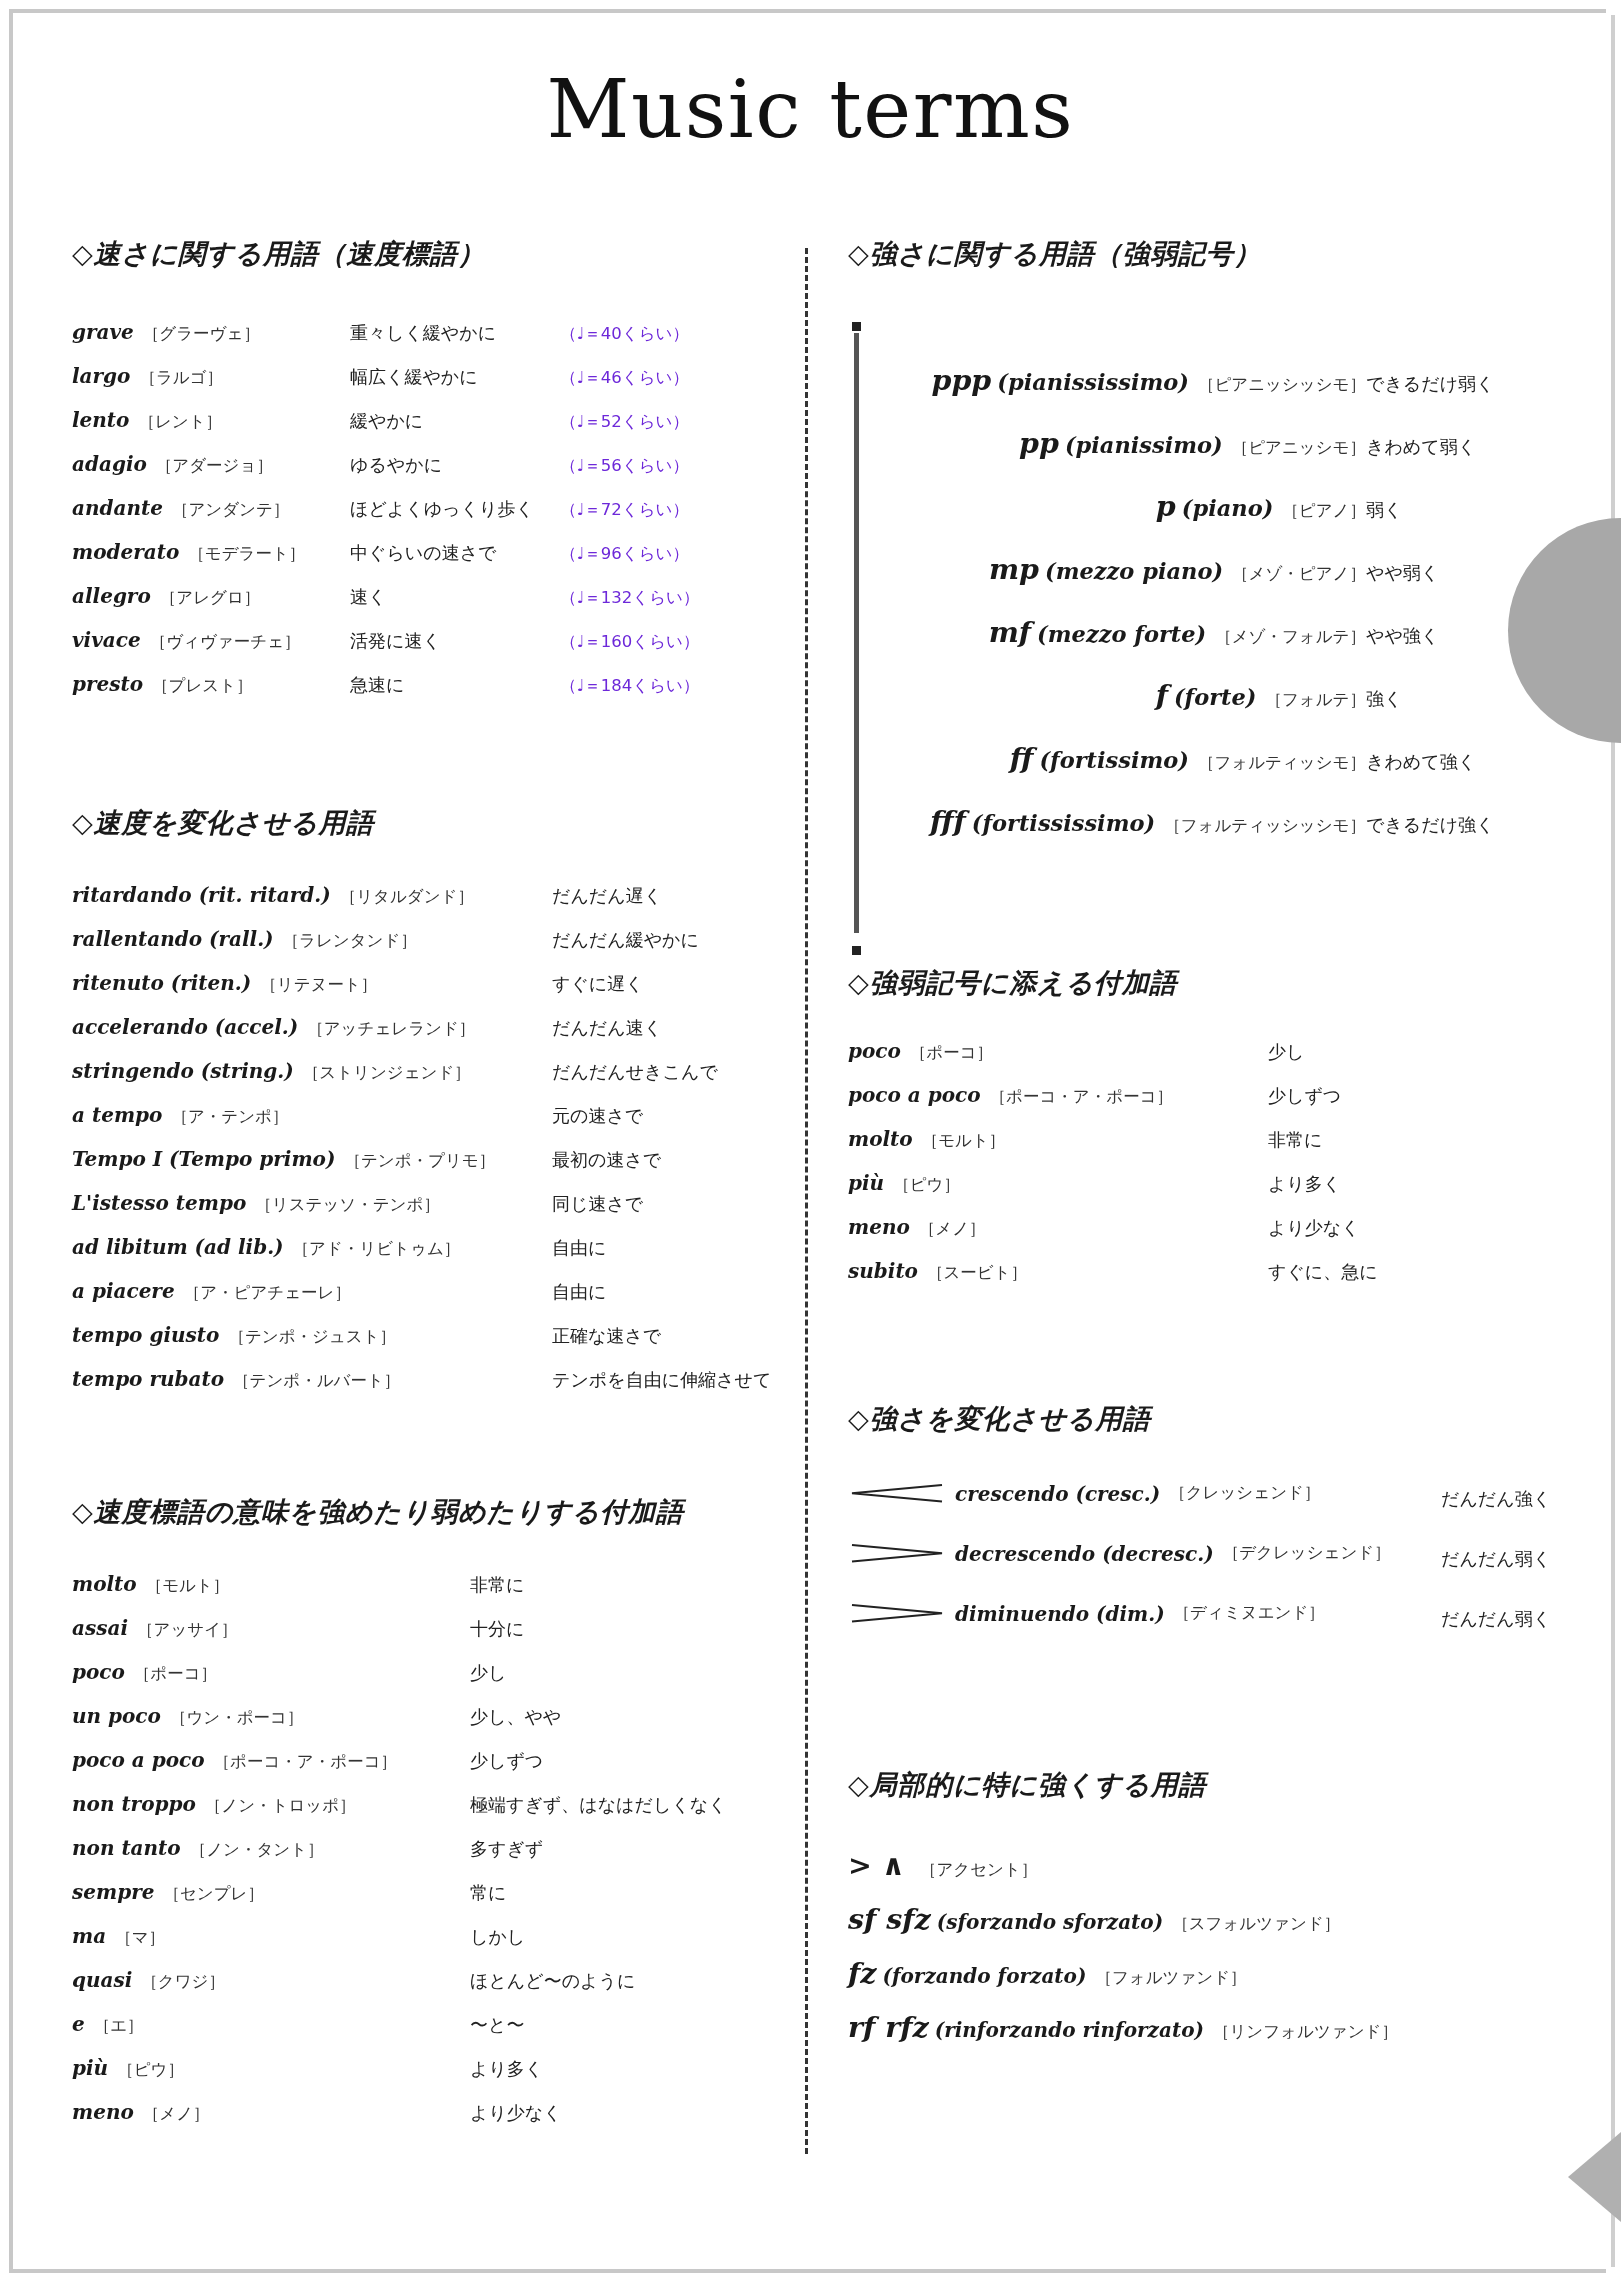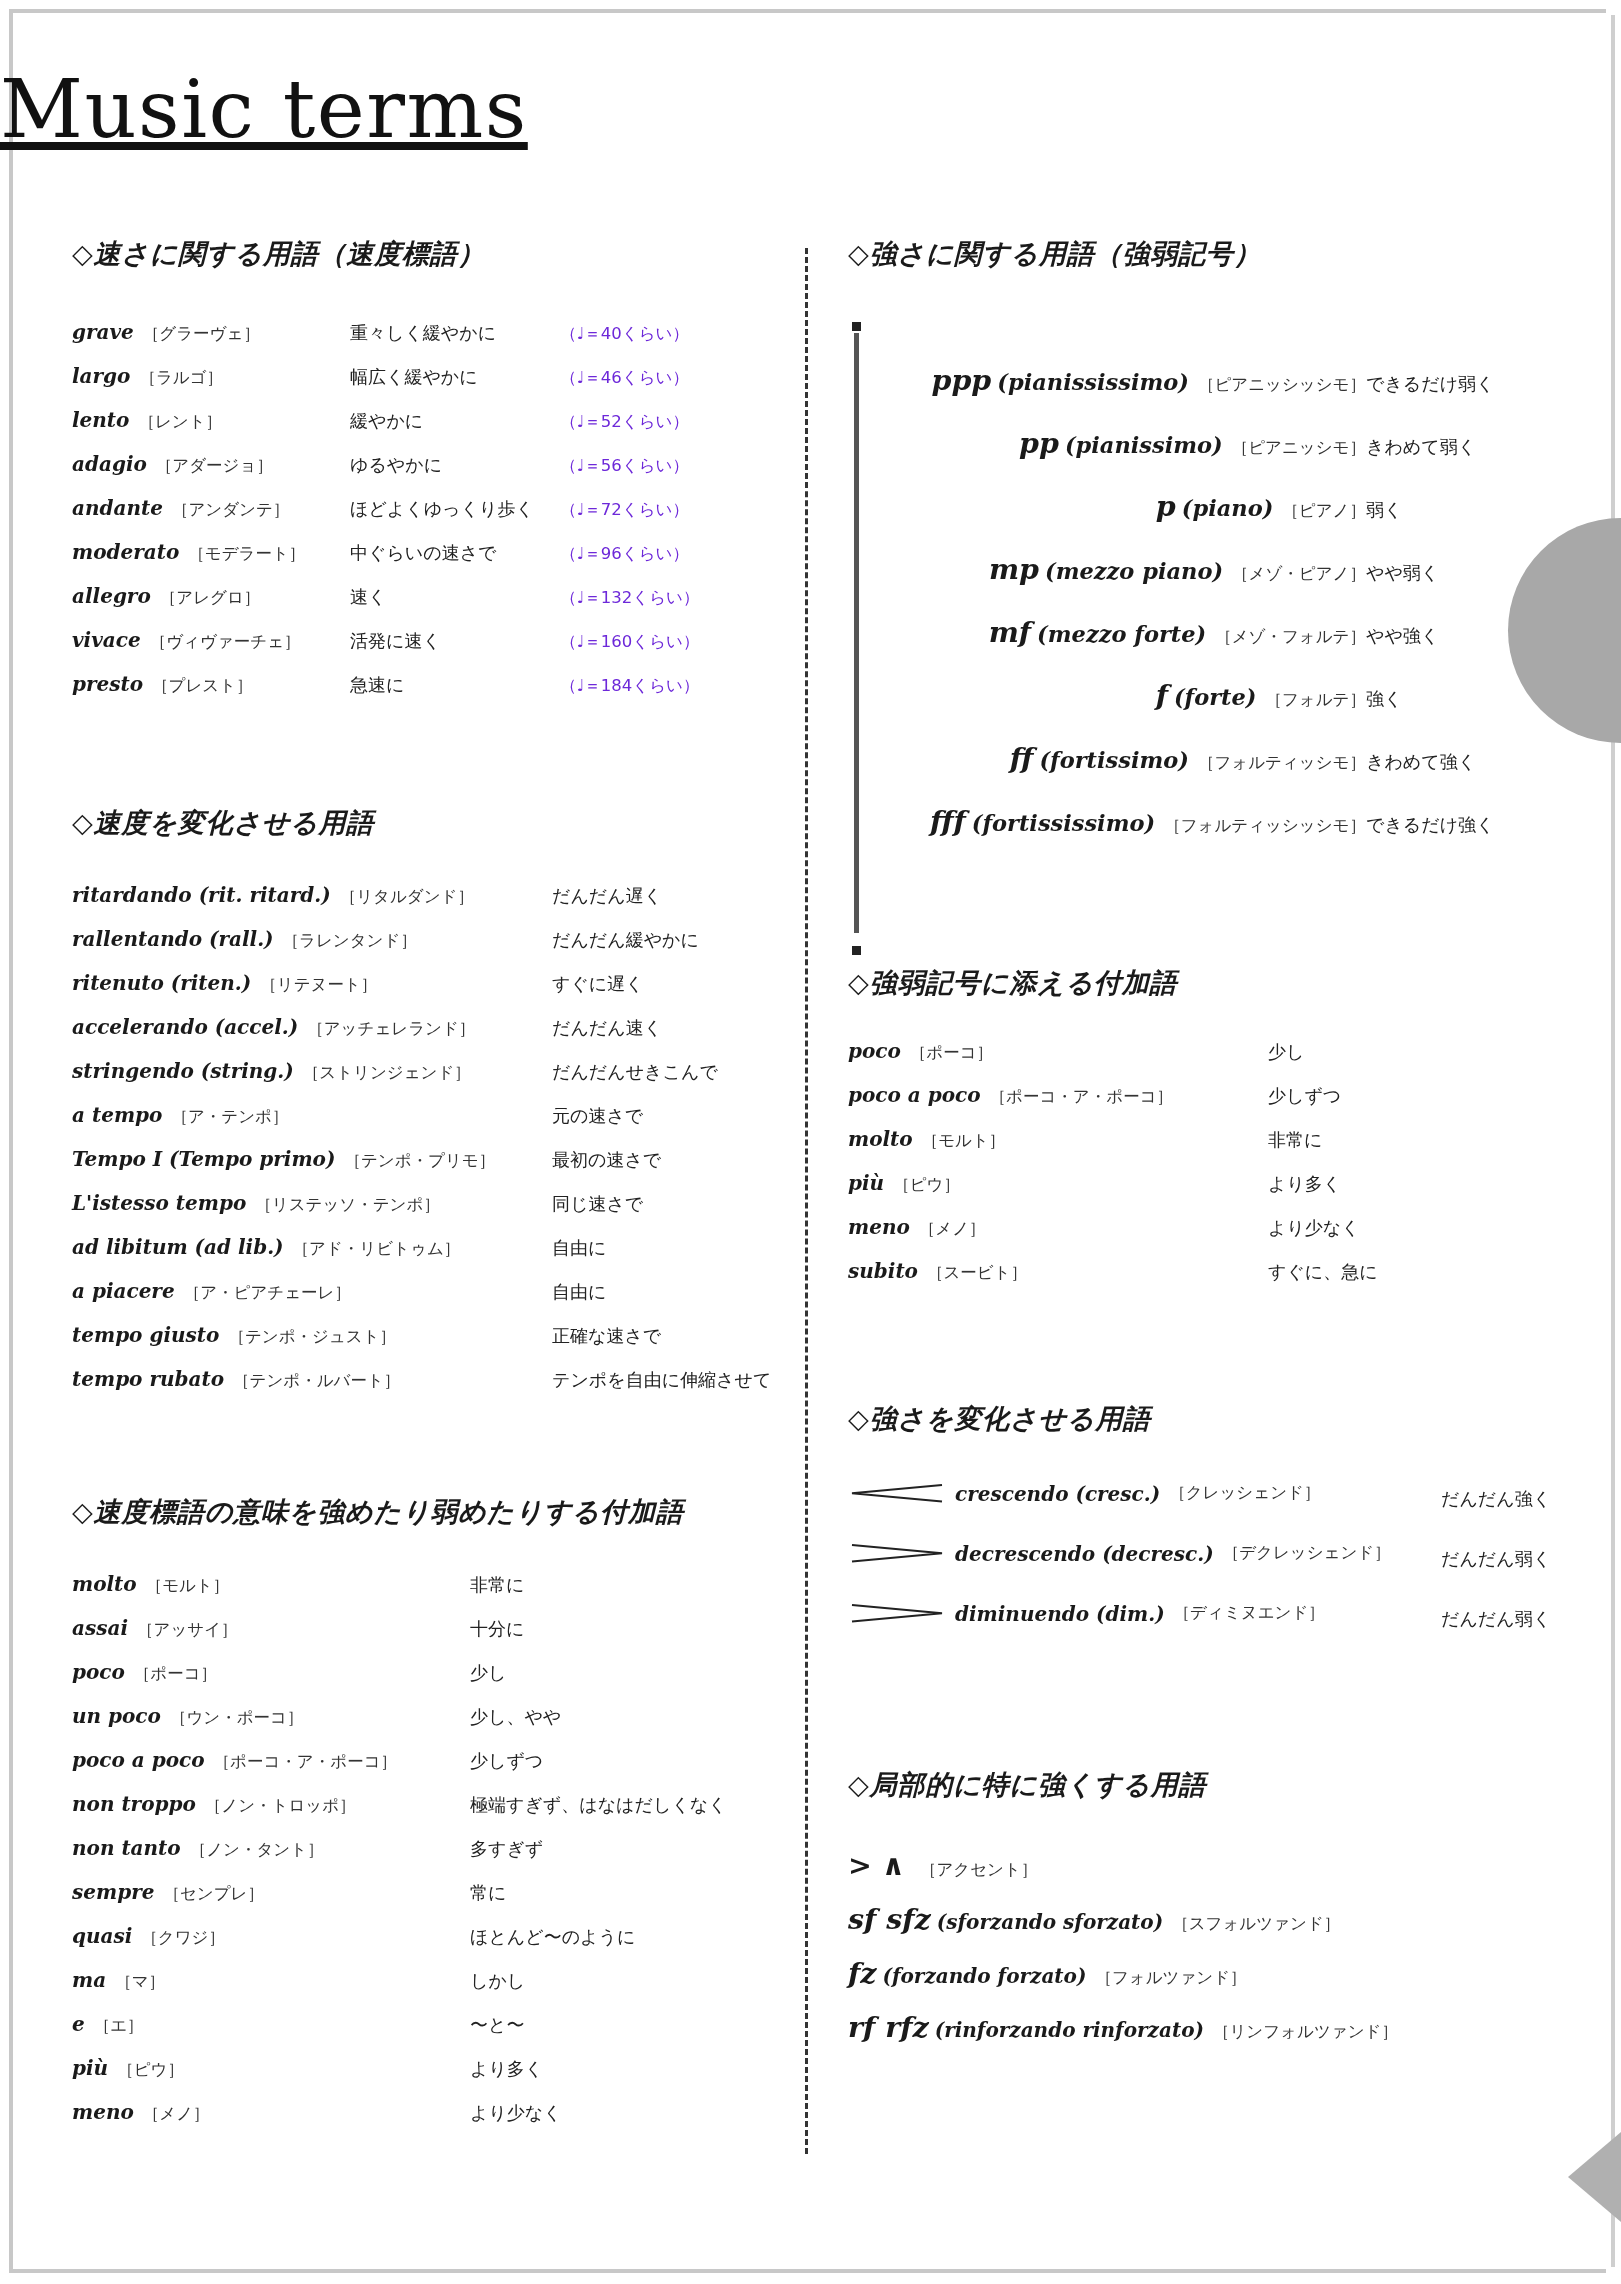--- a/index.html
+++ b/index.html
@@ -1,21 +1,21 @@
 <!DOCTYPE html>
 <html style="font-size:12px"><head>
 <meta charset="utf-8">
 <style>
   html, body { margin:0; padding:0; background:#ffffff; }
   body { width:1621px; height:2284px; position:relative; overflow:hidden; font-family:"DejaVu Sans", sans-serif; color:#1a1a1a; }
   .sheet { position:absolute; left:9px; top:9px; width:1597px; height:2264px; border:4.5px solid #c8c8c8; border-right:none; background:#fff; box-sizing:border-box; }
   .edge-right { position:absolute; right:6px; top:15px; width:4.5px; height:2252px; background:#cfcfcf; }
   .tab-circle { position:absolute; right:0; top:518px; width:113px; height:225px; border-radius:113px 0 0 113px; background:#a8a8a8; }
   .corner-tri { position:absolute; right:0; top:2132px; width:0; height:0; border-top:45px solid transparent; border-bottom:45px solid transparent; border-right:53px solid #b0b0b0; }
-  .title { position:absolute; left:0; width:1621px; top:62px; text-align:left; font-family:"DejaVu Serif", serif; font-size:81px; letter-spacing:1.5px; color:#111;text-decoration:underline; }
+  .title { position:absolute; left:0; width:1621px; top:62px; text-align:center; font-family:"DejaVu Serif", serif; font-size:81px; letter-spacing:1.5px; color:#111; }
   .divider { position:absolute; left:805px; top:248px; height:1906px; border-left:3px dashed #333; }
   .col-left { position:absolute; left:72px; top:236px; width:721px; }
   .col-right { position:absolute; left:848px; top:236px; width:721px; }
   .sec-title { font-size:27px; font-weight:bold; margin:0 0 48px 0; letter-spacing:0.8px;font-style:italic; }
   .row { display:flex; align-items:baseline; height:44px; font-size:20px; white-space:nowrap; }
   .term { font-family:"DejaVu Serif", serif; font-style:italic; font-weight:bold; }
   .kana { font-size:16.5px; color:#333; margin-left:9px; }
   .meaning { font-size:18px; color:#222; }
   .bpm { font-size:16.5px; color:#6d28d9; }
   .s1 .c1 { width:278px; } .s1 .c2 { width:210px; }
@@ -178,26 +178,26 @@
         </div>
         <div class="row">
           <div class="c1"><span class="term">non tanto</span><span class="kana">［ノン・タント］</span></div>
           <div class="meaning c2">多すぎず</div>
         </div>
         <div class="row">
           <div class="c1"><span class="term">sempre</span><span class="kana">［センプレ］</span></div>
           <div class="meaning c2">常に</div>
         </div>
         <div class="row">
+          <div class="c1"><span class="term">ma</span><span class="kana">［マ］</span></div>
+          <div class="meaning c2">しかし</div>
+        </div>
+        <div class="row">
           <div class="c1"><span class="term">quasi</span><span class="kana">［クワジ］</span></div>
           <div class="meaning c2">ほとんど〜のように</div>
-        </div>
-        <div class="row">
-          <div class="c1"><span class="term">ma</span><span class="kana">［マ］</span></div>
-          <div class="meaning c2">しかし</div>
         </div>
         <div class="row">
           <div class="c1"><span class="term">e</span><span class="kana">［エ］</span></div>
           <div class="meaning c2">〜と〜</div>
         </div>
         <div class="row">
           <div class="c1"><span class="term">più</span><span class="kana">［ピウ］</span></div>
           <div class="meaning c2">より多く</div>
         </div>
         <div class="row">

